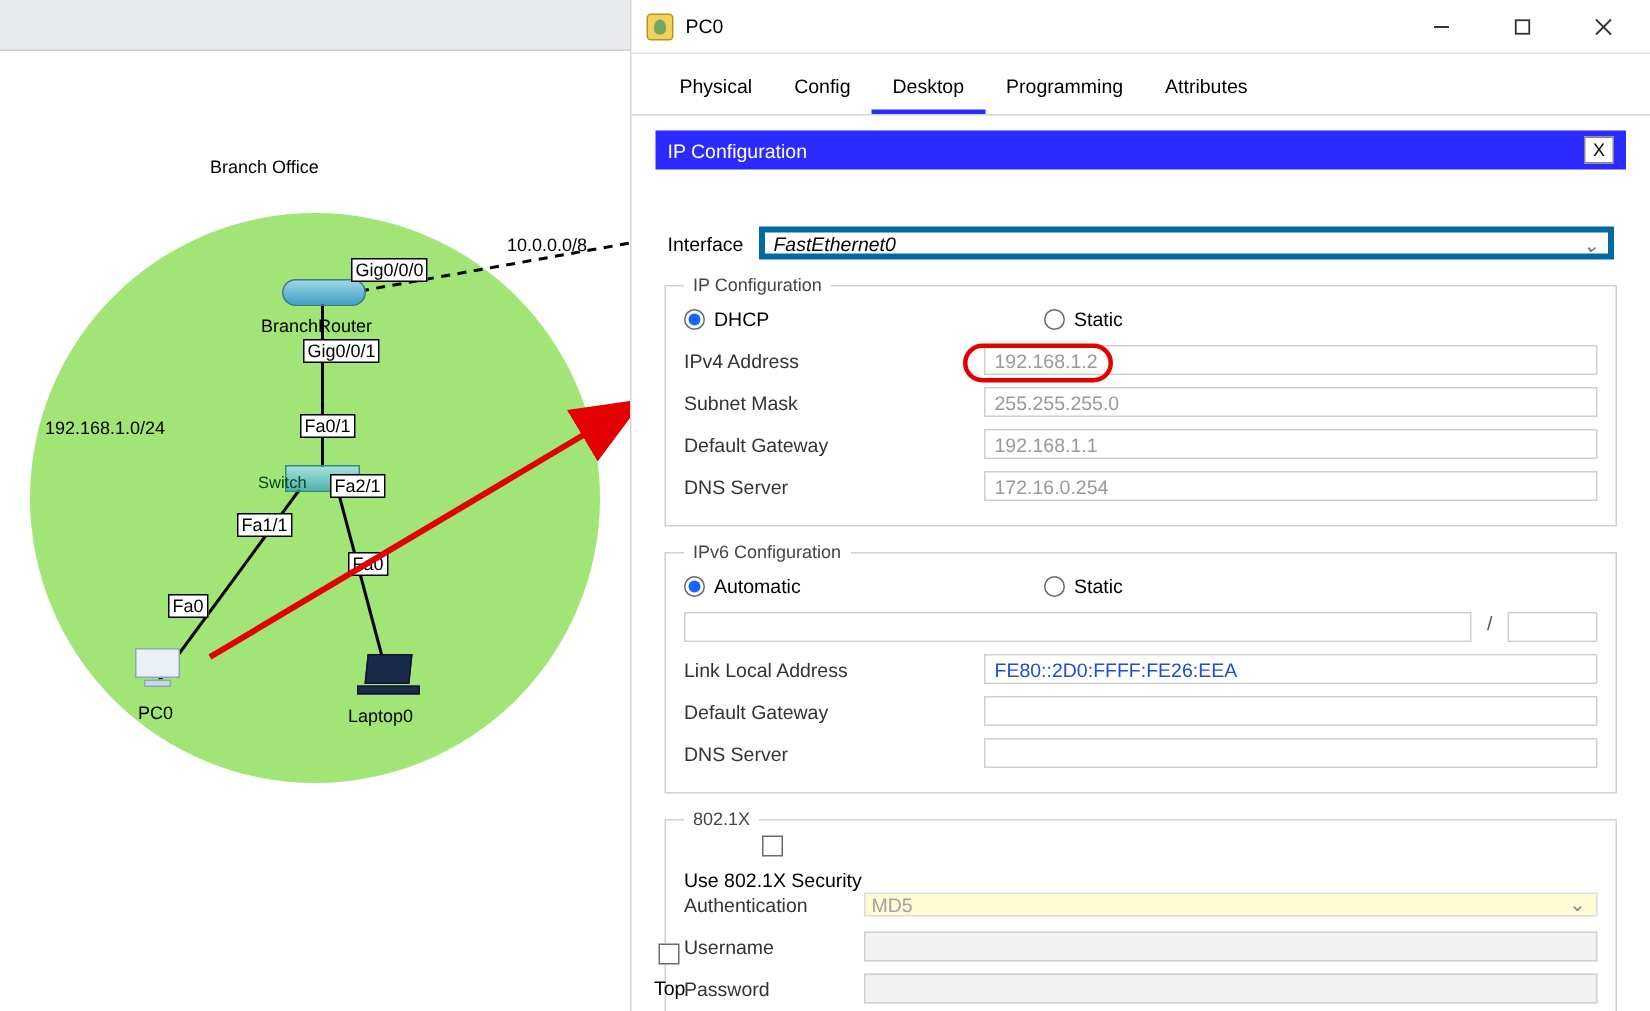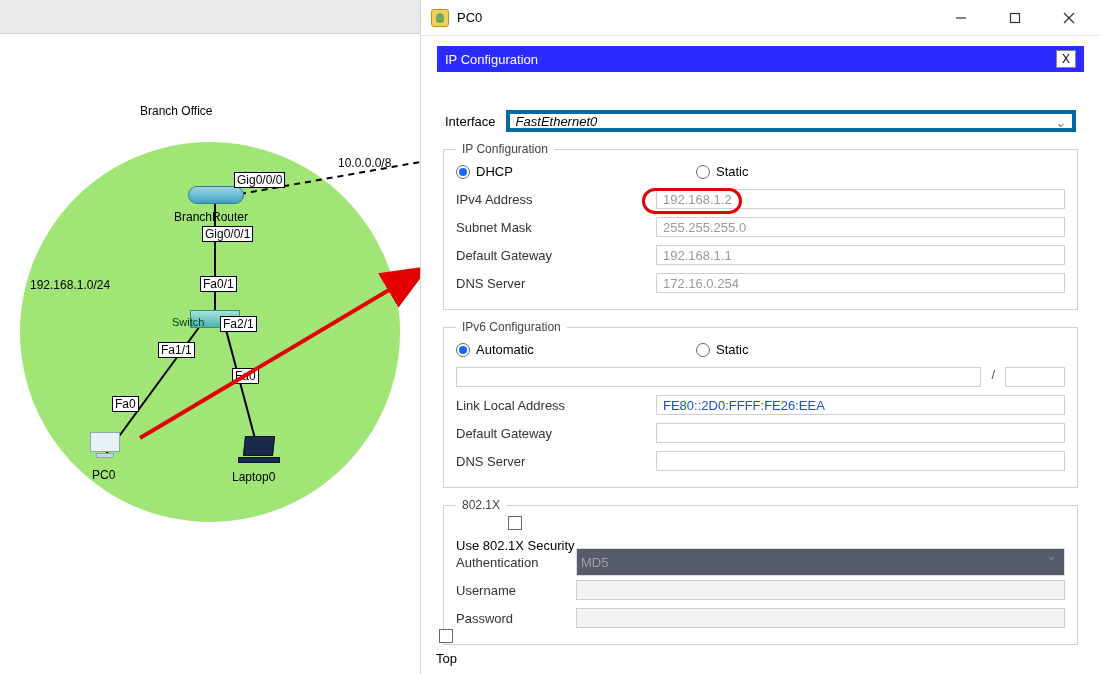--- a/index.html
+++ b/index.html
@@ -51,21 +51,21 @@
   .radio .disc { width:14px; height:14px; border:1px solid #6a6a6a; border-radius:50%; display:flex; align-items:center; justify-content:center;}
   .radio.sel .disc::after { content:''; width:8px; height:8px; border-radius:50%; background:#1467ff;}
   .dual { display:flex; align-items:center; gap:40px; margin-bottom:6px;}
   .highlight-oval { position:absolute; width:100px; height:26px; border:3px solid #e30000; border-radius:14px; pointer-events:none; }
   .ipv6pair { display:flex; gap:6px;}
   .ipv6pair input:first-child{ flex:1;}
   .ipv6pair .slash{ padding:0 4px; color:#555;}
   .ipv6pair input:last-child{ width:60px;}
   .check { display:flex; align-items:center; gap:8px;flex-direction:column;}
   .check .box { width:14px; height:14px; border:1px solid #6a6a6a; background:#fff;}
-  select.flat { width:100%; height:28px; border:1px solid #cfcfcf; background:#0f172a; color:#7a7a7a; padding:0 4px; appearance:none;}
+  select.flat { width:100%; height:16px; border:1px solid #cfcfcf; background:#fef9c3; color:#7a7a7a; padding:0 4px; appearance:none;}
   .select-wrap { position:relative; flex:1;}
   .select-wrap::after{content:'⌄'; position:absolute; right:8px; top:0; color:#888;}
 
   .topchk { position:absolute; left:436px; bottom:8px; }
 
   
   .arrow { position:absolute; pointer-events:none;}
 </style>
 </head>
 <body>
@@ -142,20 +142,27 @@
         </div>
       <div class="winctrl">
           <svg viewBox="0 0 12 12">
             <line x1="1" y1="1" x2="11" y2="11" stroke="#333" stroke-width="1.2"></line>
             <line x1="11" y1="1" x2="1" y2="11" stroke="#333" stroke-width="1.2"></line>
           </svg>
         </div>
     </div>
   </div>
 
+  <div class="tabs">
+    <div class="tab">Physical</div>
+    <div class="tab">Config</div>
+    <div class="tab active">Desktop</div>
+    <div class="tab">Programming</div>
+    <div class="tab">Attributes</div>
+  </div>
 
   <div class="panel">
     <div class="ipconf-hdr">
       <span>IP Configuration</span>
       <span class="xbtn">X</span>
     </div>
 
     <div class="iface-row">
       <span>Interface</span>
       <div class="iface-select">

